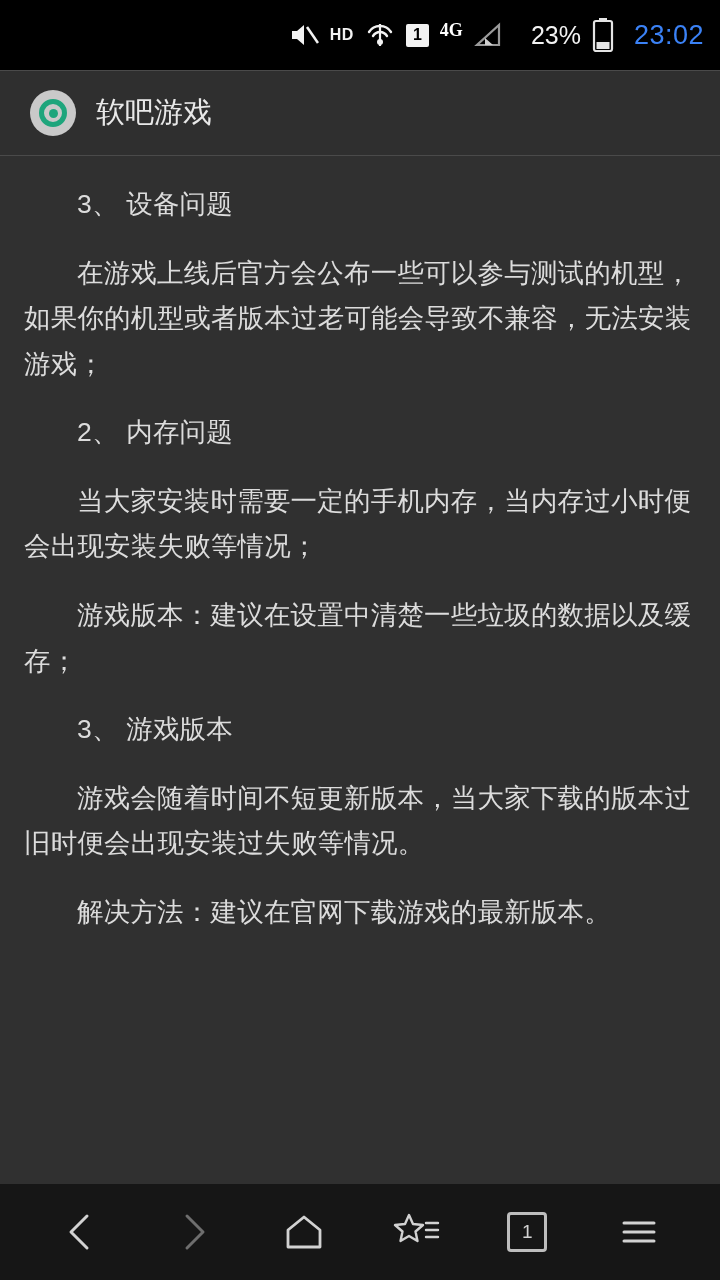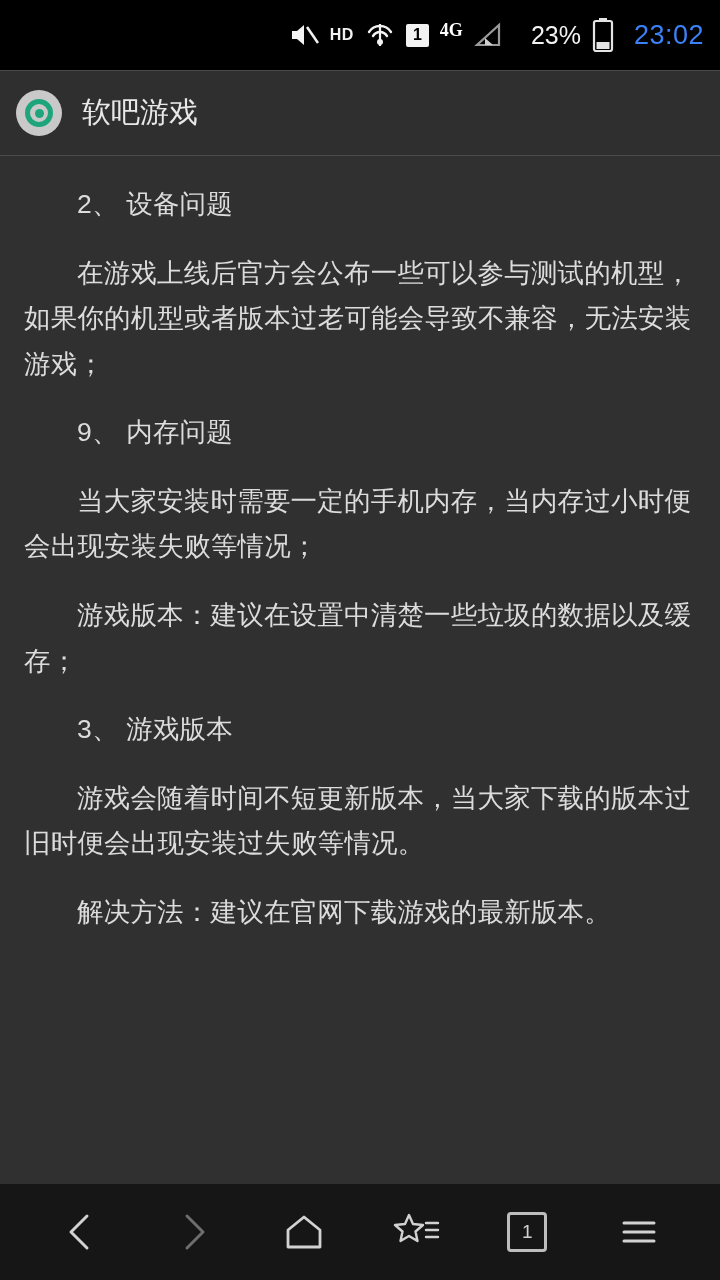--- a/index.html
+++ b/index.html
@@ -99,21 +99,21 @@
   }
 
   
   .site-header {
     height: 86px;
     background: #2f2f2f;
     border-top: 1px solid #4a4a4a;
     border-bottom: 1px solid #4a4a4a;
     display: flex;
     align-items: center;
-    padding: 0 16px;
+    padding: 0 30px;
     flex: 0 0 auto;
   }
   .site-logo {
     width: 46px; height: 46px;
     border-radius: 50%;
     background: #c9c9c9;
     display: flex; align-items: center; justify-content: center;
     flex: 0 0 auto;
   }
   .site-logo .ring {
@@ -230,23 +230,23 @@
   <div class="site-header">
     <div class="site-logo">
       <div class="ring">
           <div class="dot"></div>
         </div>
     </div>
     <div class="site-name">软吧游戏</div>
   </div>
 
   <div class="content">
-    <p class="para">2、 设备问题</p>
+    <p class="para">3、 设备问题</p>
     <p class="para">在游戏上线后官方会公布一些可以参与测试的机型，如果你的机型或者版本过老可能会导致不兼容，无法安装游戏；</p>
-    <p class="para">9、 内存问题</p>
+    <p class="para">2、 内存问题</p>
     <p class="para">当大家安装时需要一定的手机内存，当内存过小时便会出现安装失败等情况；</p>
     <p class="para">游戏版本：建议在设置中清楚一些垃圾的数据以及缓存；</p>
     <p class="para">3、 游戏版本</p>
     <p class="para">游戏会随着时间不短更新版本，当大家下载的版本过旧时便会出现安装过失败等情况。</p>
     <p class="para">解决方法：建议在官网下载游戏的最新版本。</p>
   </div>
 
   <div class="bottom-nav">
 
     <div class="nav-btn">

